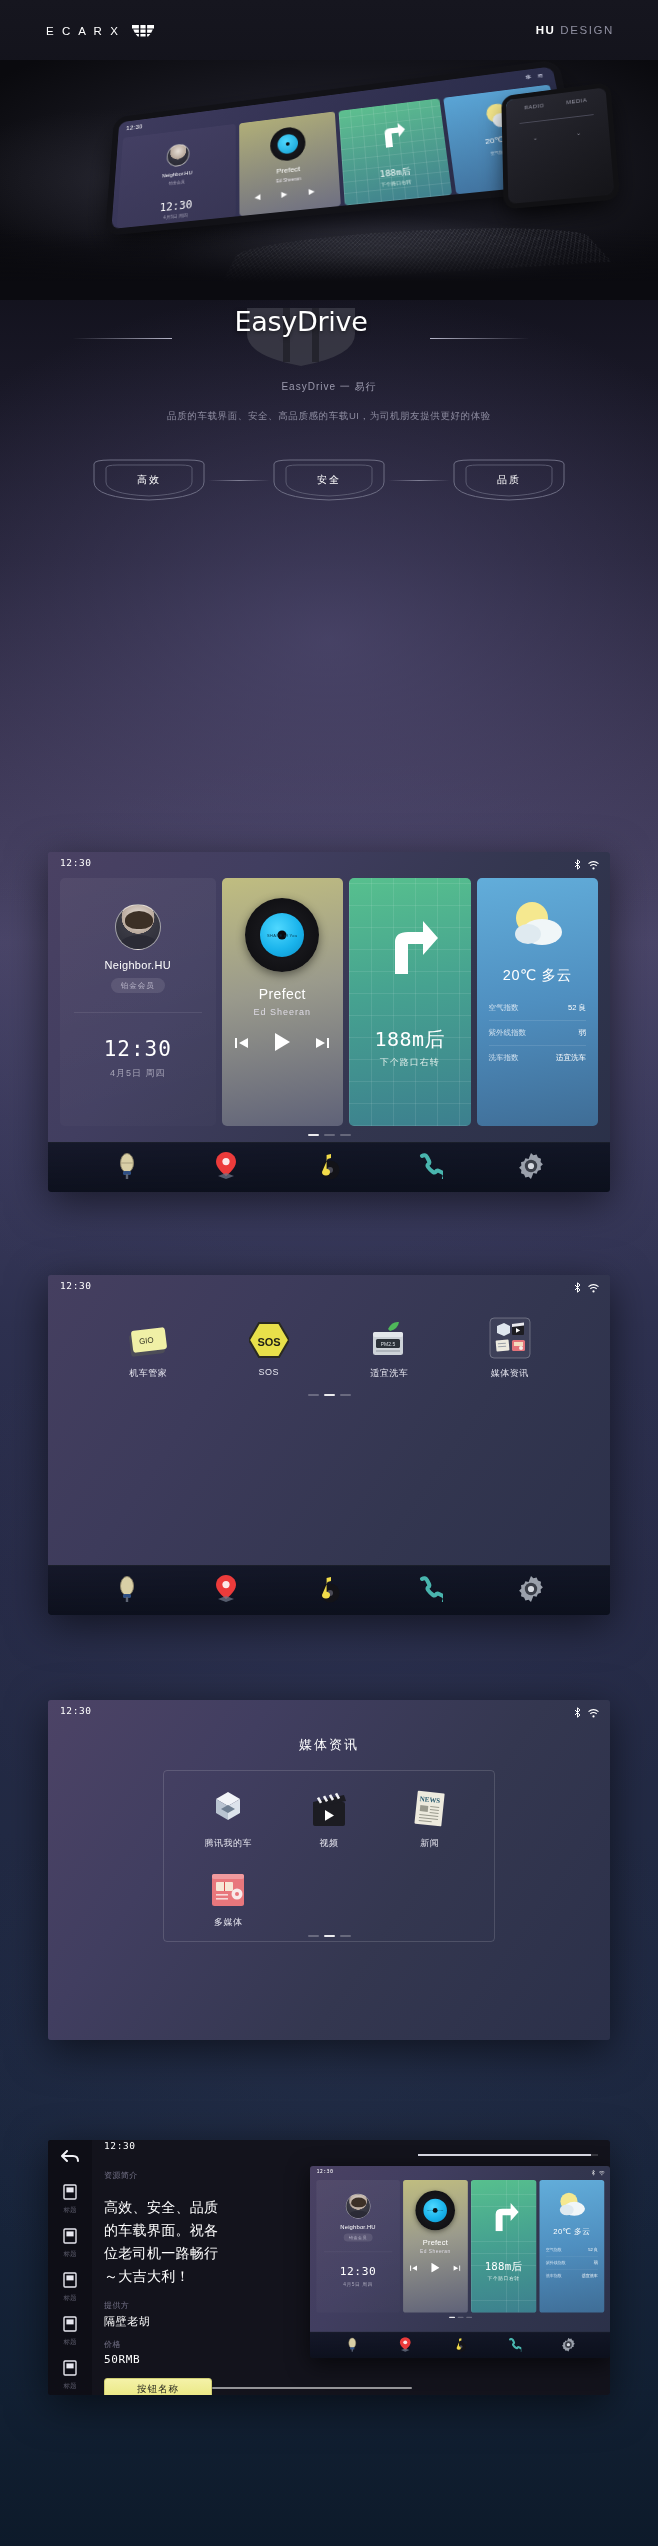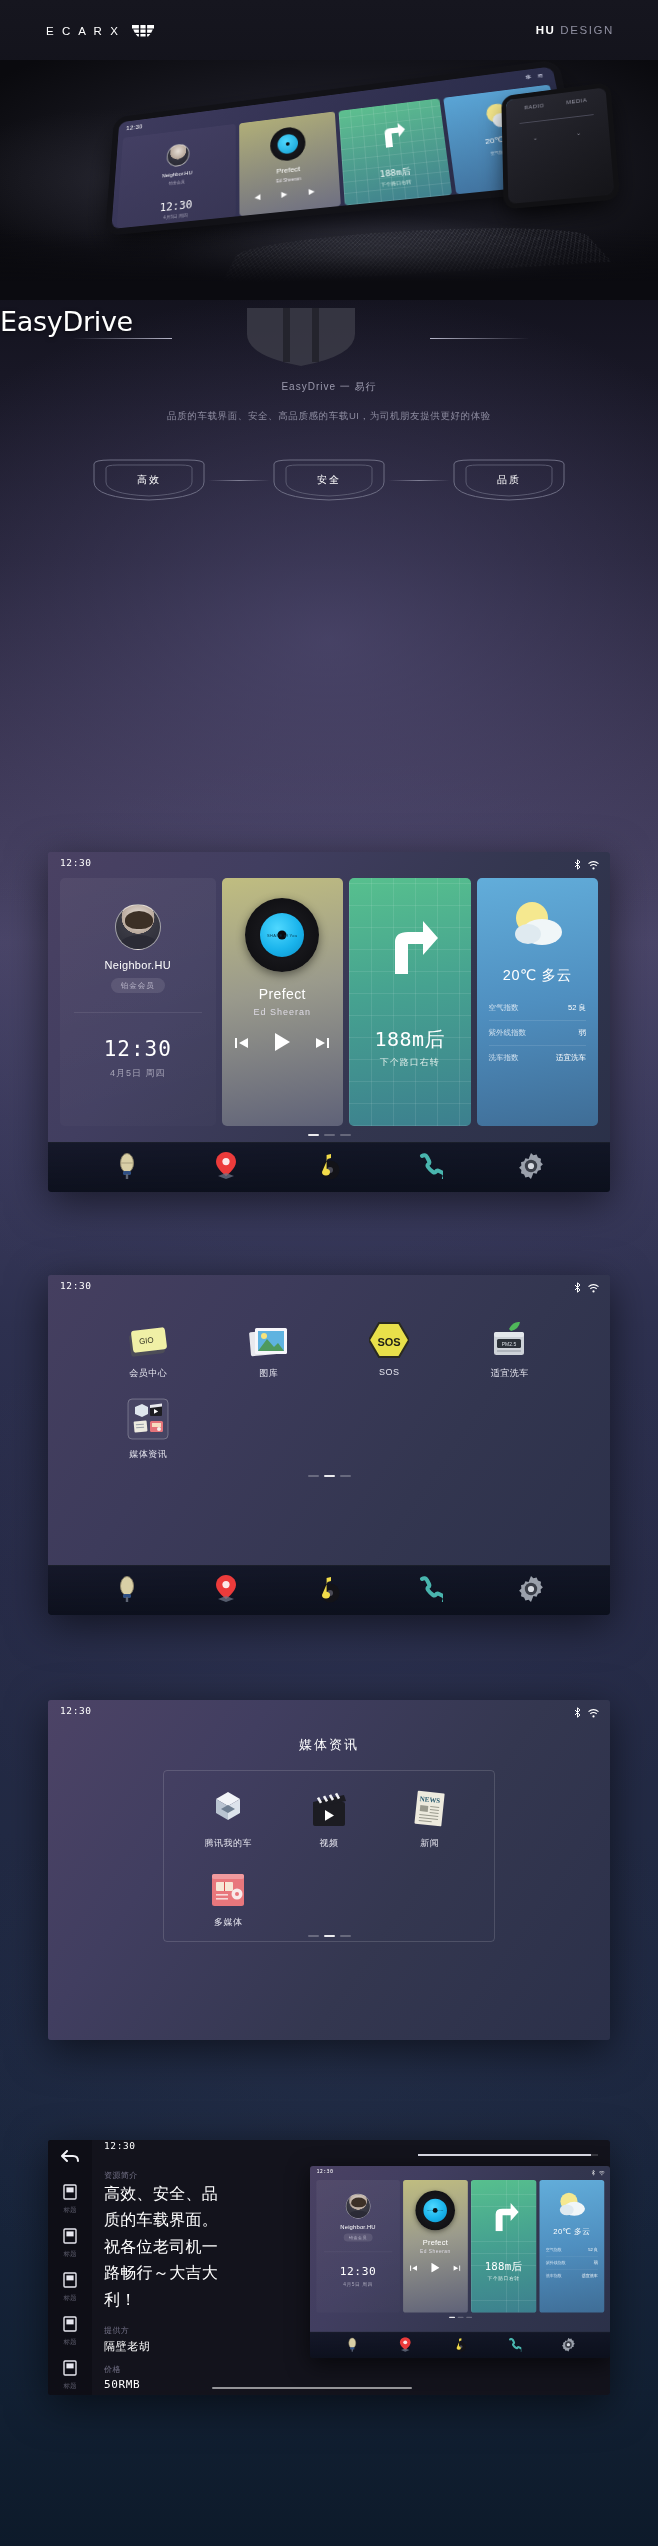--- a/index.html
+++ b/index.html
@@ -72,21 +72,21 @@
   .carbon { position:absolute; left:240px; top:150px; width:360px; height:80px;
     background: repeating-linear-gradient(118deg, rgba(190,195,205,.16) 0 1px, rgba(0,0,0,0) 1px 4px),
                 repeating-linear-gradient(62deg, rgba(190,195,205,.10) 0 1px, rgba(0,0,0,0) 1px 4px);
     transform: perspective(400px) rotateX(58deg) rotateZ(-6deg);
     opacity:.85; border-radius: 50% 50% 0 0 / 40% 40% 0 0;}
   .hero-fade { position:absolute; left:0; bottom:0; width:658px; height:70px;
     background: linear-gradient(180deg, rgba(10,10,14,0) 0%, #0b0b10 75%); }
 
   
   .logo-sec { position:absolute; left:0; top:300px; width:658px; height:210px; }
-  .ed-logo-wrap { position:absolute; left:0; top:6px; width:602px; }
+  .ed-logo-wrap { position:absolute; left:0; top:6px; width:602px; text-align:center;}
   .shield { position:absolute; left:50%; top:0px; transform:translateX(-50%); }
   .ed-title { position:relative; font-size:27px; color:#ffffff; letter-spacing:-.3px;
     font-family:"DejaVu Sans", sans-serif; font-weight:400; text-shadow:0 1px 4px rgba(0,0,0,.6); }
   .rule { position:absolute; top:32px; width:100px; height:1px;
     background:linear-gradient(90deg, rgba(210,210,230,0) 0%, rgba(210,210,230,.85) 100%); }
   .rule.left { left:72px; }
   .rule.right { right:72px; background:linear-gradient(270deg, rgba(210,210,230,0) 0%, rgba(210,210,230,.85) 100%); }
   .tagline { position:absolute; left:0; top:80px; width:658px; text-align:center;
     color:#9a99ac; font-size:10px; letter-spacing:1px; }
   .subline { position:absolute; left:0; top:110px; width:658px; text-align:center;
@@ -194,21 +194,21 @@
     border-radius:4px; padding:14px 0 0; }
   .folder-grid { display:grid; grid-template-columns:repeat(3,1fr); row-gap:8px; padding:0 14px; }
 
   
   .detail-scr { height:100%; background:#13131c; display:flex; }
   .dsidebar { width:44px; background:#0e0e16; padding-top:10px; position:relative; }
   .dside-item { text-align:center; margin-bottom:13px; }
   .dside-item .lb { color:#5b5b6b; font-size:6.5px; margin-top:2px; }
   .dbody { flex:1; position:relative; padding:12px 0 0 12px; }
   .dlabel { color:#76748a; font-size:8px; letter-spacing:.4px; }
-  .dtext { color:#fff; font-size:16px; line-height:1.65; margin-top:0; width:118px; letter-spacing:.3px; }
+  .dtext { color:#fff; font-size:14px; line-height:1.65; margin-top:15px; width:118px; letter-spacing:.3px; }
   .dval { color:#fff; font-size:11px; margin-top:3px; letter-spacing:.6px; }
   .btn-primary { width:108px; height:22px; border-radius:3px; background:linear-gradient(180deg,#f4f2a8,#e9e67f);
     color:#23231c; font-size:9.5px; display:flex; align-items:center; justify-content:center; letter-spacing:1px;
     border:1px solid #cfcd72; }
   .btn-ghost { width:108px; height:22px; border-radius:3px; background:#20202b; color:#e8e8f2;
     font-size:9.5px; display:flex; align-items:center; justify-content:center; letter-spacing:1px;
     border:1px solid #34343f; margin-top:8px; }
   .dpreview { position:absolute; right:0; top:26px; width:300px; height:192px; border-radius:3px; overflow:hidden;
     box-shadow:0 6px 22px rgba(0,0,0,.6); }
   .dprog { position:absolute; right:12px; top:14px; width:180px; height:2px; background:rgba(255,255,255,.16); }
@@ -514,35 +514,23 @@
 
       <div class="appgrid">
         <div class="app">
           <span class="ic">
             <svg width="44" height="34" viewBox="0 0 44 34">
               <rect x="4" y="8" width="34" height="22" rx="3" fill="#4d4d58" transform="rotate(-7 21 19)"></rect>
               <rect x="6" y="4" width="34" height="22" rx="3" fill="#f0f0a6" transform="rotate(-7 23 15)"></rect>
               <text x="13" y="18" font-size="8" fill="#3a3a28" font-family="Liberation Sans, sans-serif" transform="rotate(-7 23 15)">GIO</text>
             </svg>
           </span>
-          <div class="nm">会员中心</div>
-        </div>
-
-        <div class="app">
-          <span class="ic">
-            <svg width="42" height="34" viewBox="0 0 42 34">
-              <rect x="2" y="6" width="30" height="24" rx="1.5" fill="#e9e9ee" transform="rotate(-5 17 18)"></rect>
-              <rect x="7" y="3" width="32" height="26" rx="1.5" fill="#f6f6fa"></rect>
-              <rect x="10" y="6" width="26" height="20" fill="#5fb3e0"></rect>
-              <circle cx="16" cy="11" r="3" fill="#f7e37c"></circle>
-              <path d="M10 26 L19 14 L26 22 L30 18 L36 26 Z" fill="#4e9a5e"></path>
-            </svg>
-          </span>
-          <div class="nm">图库</div>
-        </div>
+          <div class="nm">机车管家</div>
+        </div>
+
 
 
         <div class="app">
           <span class="ic">
             <svg width="40" height="38" viewBox="0 0 40 38">
               <path d="M10 2 h20 l10 17 l-10 17 h-20 L0 19 Z" fill="#e8e04a" stroke="#2a2a20" stroke-width="2"></path>
               <text x="20" y="25" font-size="11" font-weight="bold" fill="#1e1e16" text-anchor="middle" font-family="Liberation Sans, sans-serif">SOS</text>
             </svg>
           </span>
           <div class="nm">SOS</div>

